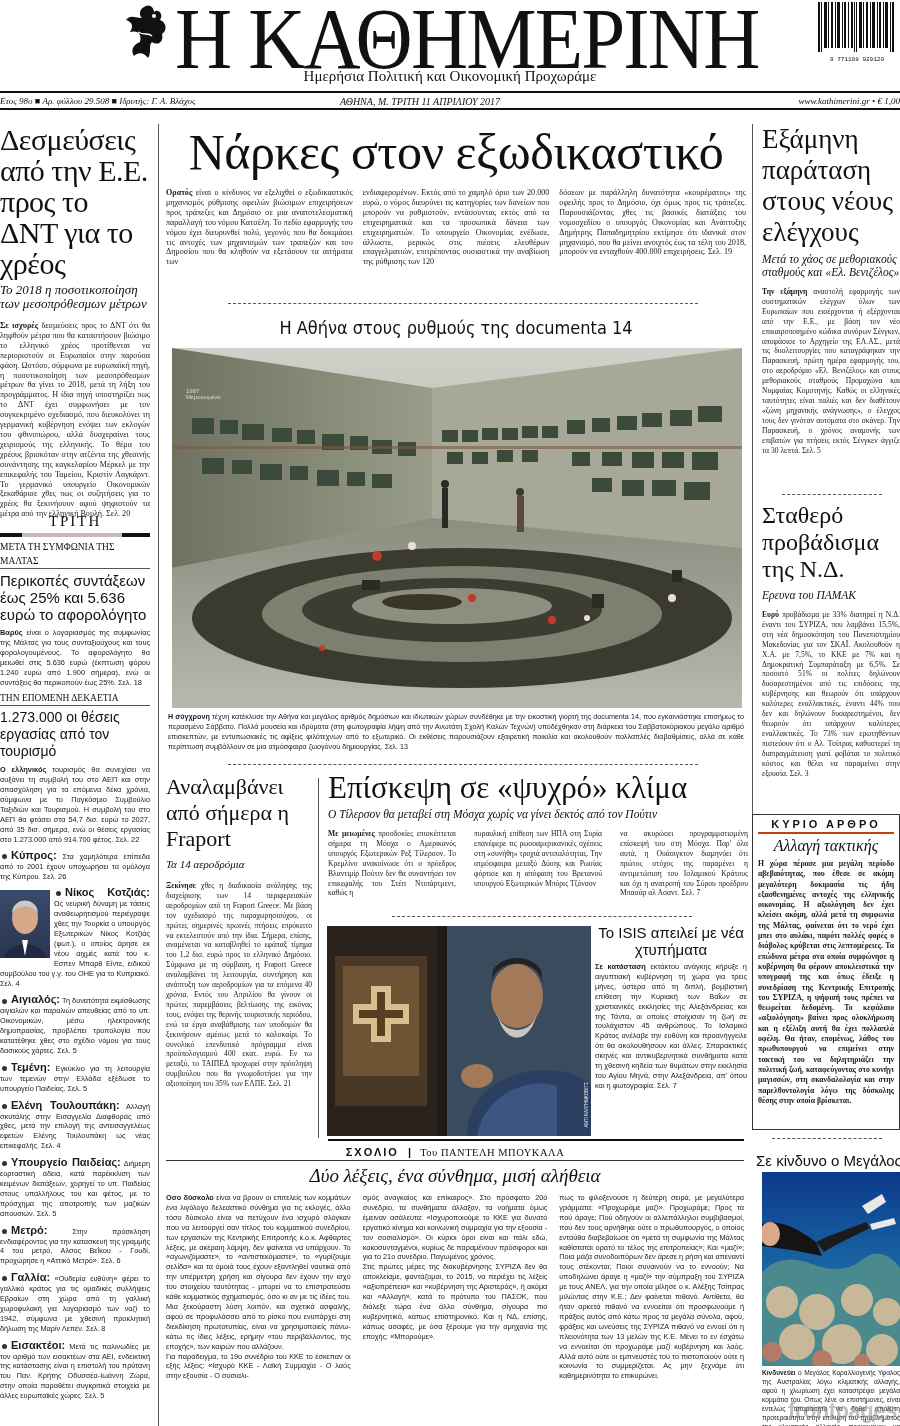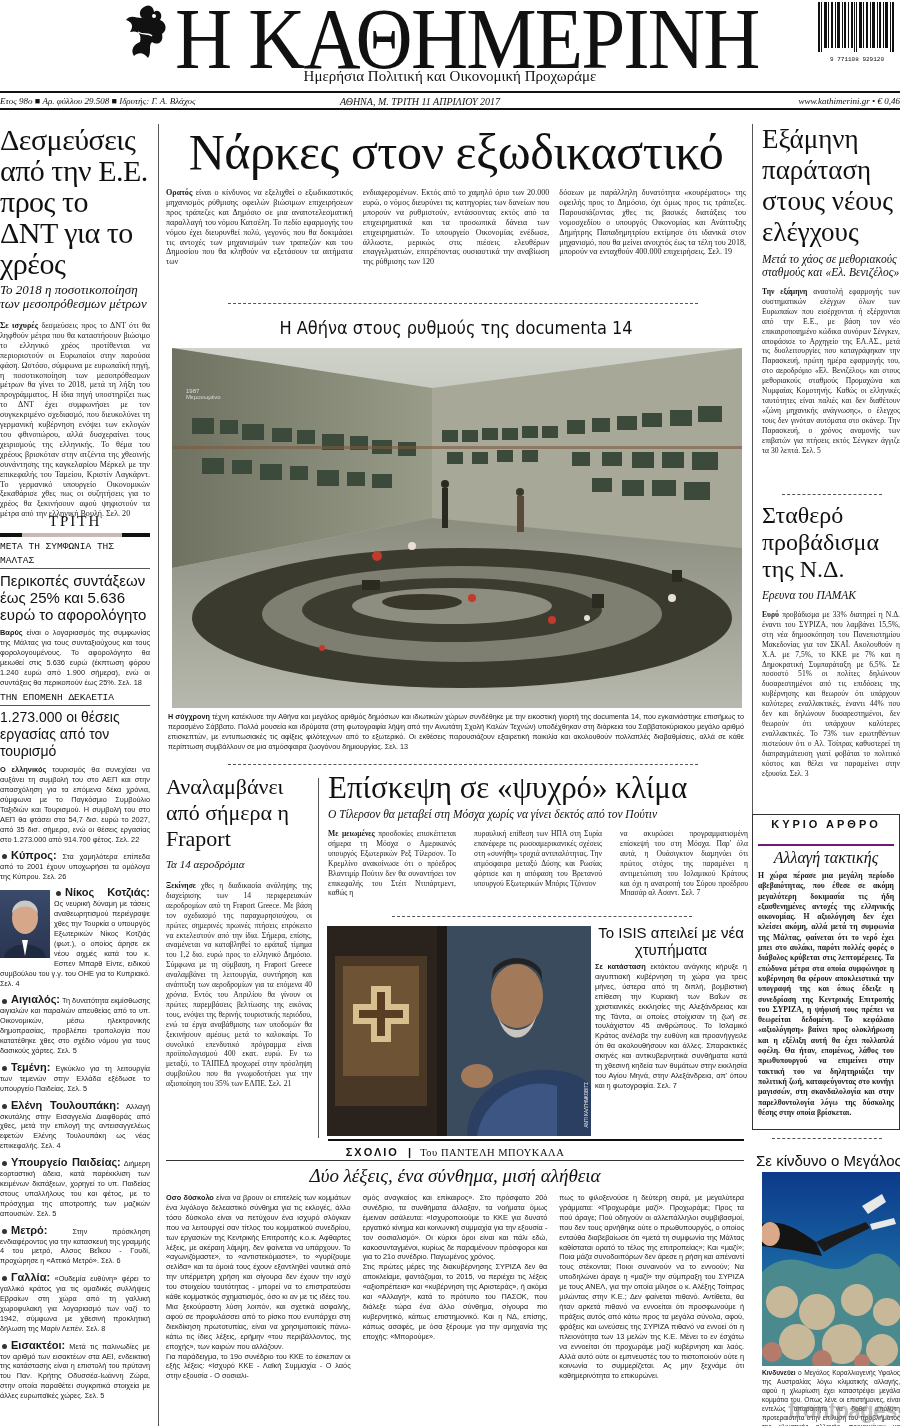--- a/index.html
+++ b/index.html
@@ -14,21 +14,21 @@
 
 #masthead{top:0;left:0;width:900px;height:118px}
 .logo-title{position:absolute;left:175px;top:-4px;font-family:"Liberation Serif",serif;font-size:86px;letter-spacing:-2px;line-height:86px;transform:scaleX(0.92);transform-origin:left top;white-space:nowrap}
 .tagline{position:absolute;left:0;width:900px;top:68px;text-align:center;font-family:"Liberation Serif",serif;font-size:15px}
 .infobar{position:absolute;left:0;top:91px;width:900px;height:19px;border-top:2px solid #111;border-bottom:2px solid #111;font-family:"Liberation Serif",serif;font-style:italic;font-size:9px;line-height:15px}
 .infobar span{position:absolute;top:1px}
 .barcode{position:absolute;left:816px;top:2px;width:82px;height:62px}
 .griffin{position:absolute;left:118px;top:2px;width:55px;height:64px}
 .hd-left-title{font-family:"Liberation Serif",serif;font-size:30px;line-height:31px;letter-spacing:-0.5px}
 .deck{font-family:"Liberation Serif",serif;font-style:italic;font-size:13px;line-height:14px}
-.sect-head{font-family:Liberation Mono, monospace;font-size:10px;line-height:14px}
+.sect-head{font-family:Liberation Serif, serif;font-size:10px;line-height:14px}
 .brief{font-size:7.3px;line-height:9.9px;text-align:justify}
 .brief b.k{font-size:11px;font-weight:bold}
 .bul{display:inline-block;width:5px;height:5px;background:#333;border-radius:50%;margin:0 4px 1px 2px;vertical-align:middle}
 .photo{overflow:hidden}
 </style>
 </head>
 <body>
 
 <div id="masthead" class="abs">
   <svg class="griffin" viewBox="0 0 55 64">
@@ -65,21 +65,21 @@
           <rect x="74" y="0" width="1" height="50"></rect>
           <rect x="76" y="0" width="2" height="50"></rect>
       </g>
     </svg>
     <div style="font-family:'Liberation Mono',monospace;font-size:6px;text-align:center;margin-top:-2px">9 771108 929120</div>
   </div>
   <div class="tagline">Ημερήσια Πολιτική και Οικονομική Προχωράμε</div>
   <div class="infobar">
     <span style="left:0">Ετος 98ο ■ Αρ. φύλλου 29.508 ■ Ιδρυτής: Γ. Α. Βλάχος</span>
     <span style="left:340px;font-size:10px">ΑΘΗΝΑ, Μ. ΤΡΙΤΗ 11 ΑΠΡΙΛΙΟΥ 2017</span>
-    <span style="right:0">www.kathimerini.gr • € 0,46</span>
+    <span style="right:0">www.kathimerini.gr • € 1,00</span>
   </div>
 </div>
 
 <div class="abs vrule" style="left:158px;top:124px;height:1302px"></div>
 <div class="abs vrule" style="left:752px;top:124px;height:690px"></div>
 
 <div class="abs" style="left:0;top:124px;width:150px">
   <h2 class="hd-left-title" style="font-weight:normal;font-size:30px;line-height:31px">Δεσμεύσεις από την Ε.Ε. προς το ΔΝΤ για το χρέος</h2>
   <div class="deck" style="margin-top:4px">Το 2018 η ποσοτικοποίηση των μεσοπρόθεσμων μέτρων</div>
   <p class="serif-body" style="margin-top:10px">
@@ -236,21 +236,21 @@
   <p class="serif-body" style="margin-top:8px;font-size:7.6px;line-height:9.9px"><b>Την εξάμηνη</b><span> αναστολή εφαρμογής των συστηματικών ελέγχων όλων των Ευρωπαίων που εισέρχονται ή εξέρχονται από την Ε.Ε., με βάση τον νέο επικαιροποιημένο κώδικα συνόρων Σένγκεν, αποφάσισε το Αρχηγείο της ΕΛ.ΑΣ., μετά τις δυσλειτουργίες που καταγράφηκαν την Παρασκευή, πρώτη ημέρα εφαρμογής του, στο αεροδρόμιο «Ελ. Βενιζέλος» και στους μεθοριακούς σταθμούς Προμαχώνα και Νυμφαίας Κομοτηνής. Καθώς οι ελληνικές ταυτότητες είναι παλιές και δεν διαθέτουν «ζώνη μηχανικής ανάγνωσης», ο έλεγχος τους δεν γινόταν αυτόματα στο σκάνερ. Την Παρασκευή, ο χρόνος αναμονής των επιβατών για πτήσεις εκτός Σένγκεν άγγιζε τα 30 λεπτά. Σελ. 5</span></p>
 </div>
 <div class="abs dash" style="left:782px;top:494px;width:100px"></div>
 <div class="abs" style="left:762px;top:502px;width:138px">
   <h2 class="lserif" style="font-weight:normal;font-size:24px;line-height:27px">Σταθερό προβάδισμα της Ν.Δ.</h2>
   <div class="deck" style="font-size:11.5px;line-height:13px;margin-top:6px">Ερευνα του ΠΑΜΑΚ</div>
   <p class="serif-body" style="margin-top:8px;font-size:7.6px;line-height:9.9px"><b>Ευρύ</b><span> προβάδισμα με 33% διατηρεί η Ν.Δ. έναντι του ΣΥΡΙΖΑ, που λαμβάνει 15,5%, στη νέα δημοσκόπηση του Πανεπιστημίου Μακεδονίας για τον ΣΚΑΪ. Ακολουθούν η Χ.Α. με 7,5%, το ΚΚΕ με 7% και η Δημοκρατική Συμπαράταξη με 6,5%. Σε ποσοστό 51% οι πολίτες δηλώνουν δυσαρεστημένοι από τις επιδόσεις της κυβέρνησης και θεωρούν ότι υπάρχουν καλύτερες εναλλακτικές, έναντι 44% που δεν και δηλώνουν δυσαρεστημένοι, δεν θεωρούν ότι υπάρχουν καλύτερες εναλλακτικές. Το 73% των ερωτηθέντων πιστεύουν ότι ο Αλ. Τσίπρας καθυστερεί τη διαπραγμάτευση γιατί φοβάται το πολιτικό κόστος και θέλει να παραμείνει στην εξουσία. Σελ. 3</span></p>
 </div>
 
 <div class="abs" style="left:752px;top:814px;width:148px;height:316px;border:1px solid #333;padding:3px 5px">
-  <div style="font-size:11px;letter-spacing:3px;font-weight:bold;text-align:center;border-bottom:2px solid #701a75;padding-bottom:14px">ΚΥΡΙΟ ΑΡΘΡΟ</div>
+  <div style="font-size:11px;letter-spacing:3px;font-weight:bold;text-align:center;border-bottom:2px solid #c2410c;padding-bottom:2px">ΚΥΡΙΟ ΑΡΘΡΟ</div>
   <h3 class="lserif" style="font-weight:normal;font-style:italic;font-size:16px;text-align:center;line-height:20px;margin-top:2px">Αλλαγή τακτικής</h3>
   <p class="serif-body" style="margin-top:3px;font-size:7.7px;line-height:10.3px;font-weight:bold">Η χώρα πέρασε μια μεγάλη περίοδο αβεβαιότητας, που έθεσε σε ακόμη μεγαλύτερη δοκιμασία τις ήδη εξασθενημένες αντοχές της ελληνικής οικονομίας. Η αξιολόγηση δεν έχει κλείσει ακόμη, αλλά μετά τη συμφωνία της Μάλτας, φαίνεται ότι το νερό έχει μπει στο αυλάκι, παρότι πολλές φορές ο διάβολος κρύβεται στις λεπτομέρειες. Τα επώδυνα μέτρα στα οποία συμφώνησε η κυβέρνηση θα φέρουν αποκλειστικά την υπογραφή της και όπως έδειξε η συνεδρίαση της Κεντρικής Επιτροπής του ΣΥΡΙΖΑ, η ψήφισή τους πρέπει να θεωρείται δεδομένη. Το κεφάλαιο «αξιολόγηση» βαίνει προς ολοκλήρωση και η εξέλιξη αυτή θα έχει πολλαπλά οφέλη. Θα ήταν, επομένως, λάθος του πρωθυπουργού να επιμείνει στην τακτική του να δηλητηριάζει την πολιτική ζωή, καταφεύγοντας στο κυνήγι μαγισσών, στη σκανδαλολογία και στην παρελθοντολογία λόγω της δύσκολης θέσης στην οποία βρίσκεται.</p>
 </div>
 <div class="abs dash" style="left:772px;top:1138px;width:110px"></div>
 
 <div class="abs" style="left:166px;top:774px;width:146px">
   <h2 class="lserif" style="font-weight:normal;font-size:22px;line-height:26px">Αναλαμβάνει από σήμερα η Fraport</h2>
   <div class="deck" style="font-size:11px;margin-top:5px">Τα 14 αεροδρόμια</div>
   <p class="serif-body" style="margin-top:10px;font-size:7.6px;line-height:9.9px"><b>Ξεκίνησε</b><span> χθες η διαδικασία ανάληψης της διαχείρισης των 14 περιφερειακών αεροδρομίων από τη Fraport Greece. Με βάση τον σχεδιασμό της παραχωρησιούχου, οι πρώτες σημερινές πρωινές πτήσεις επρόκειτο να εκτελεστούν από την ίδια. Σήμερα, επίσης, αναμένεται να καταβληθεί το εφάπαξ τίμημα του 1,2 δισ. ευρώ προς το ελληνικό Δημόσιο. Σύμφωνα με τη σύμβαση, η Fraport Greece αναλαμβάνει τη λειτουργία, συντήρηση και ανάπτυξη των αεροδρομίων για τα επόμενα 40 χρόνια. Εντός του Απριλίου θα γίνουν οι πρώτες παρεμβάσεις βελτίωσης της εικόνας τους, ενόψει της θερινής τουριστικής περιόδου, ενώ τα έργα αναβάθμισης των υποδομών θα ξεκινήσουν αμέσως μετά το καλοκαίρι. Το συνολικό επενδυτικό πρόγραμμα είναι προϋπολογισμού 400 εκατ. ευρώ. Εν τω μεταξύ, το ΤΑΙΠΕΔ προχωρεί στην πρόσληψη συμβούλου που θα γνωμοδοτήσει για την αξιοποίηση του 35% των ΕΛΠΕ. Σελ. 21</span></p>
 </div>

